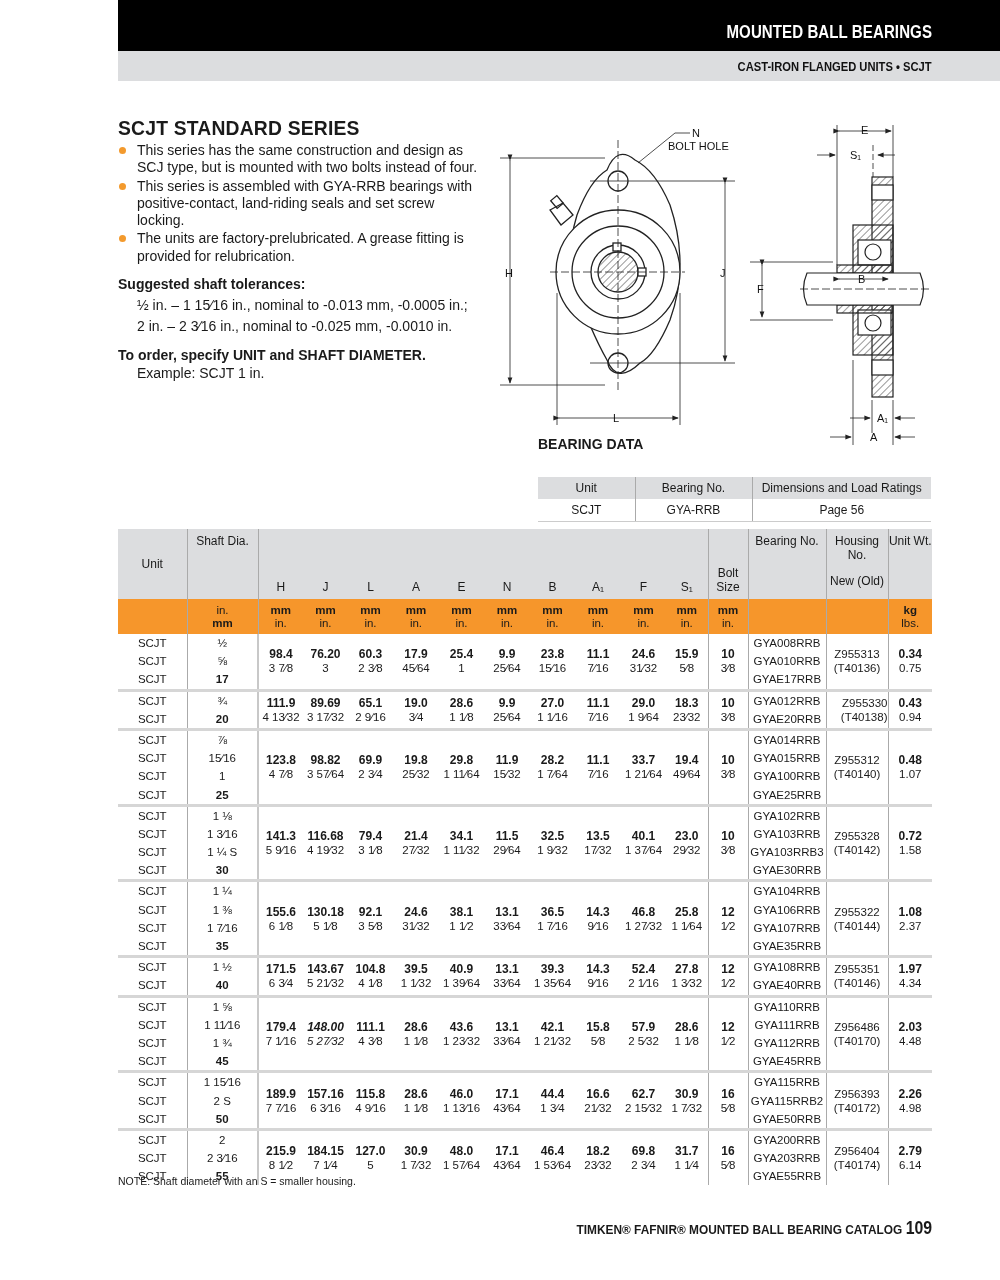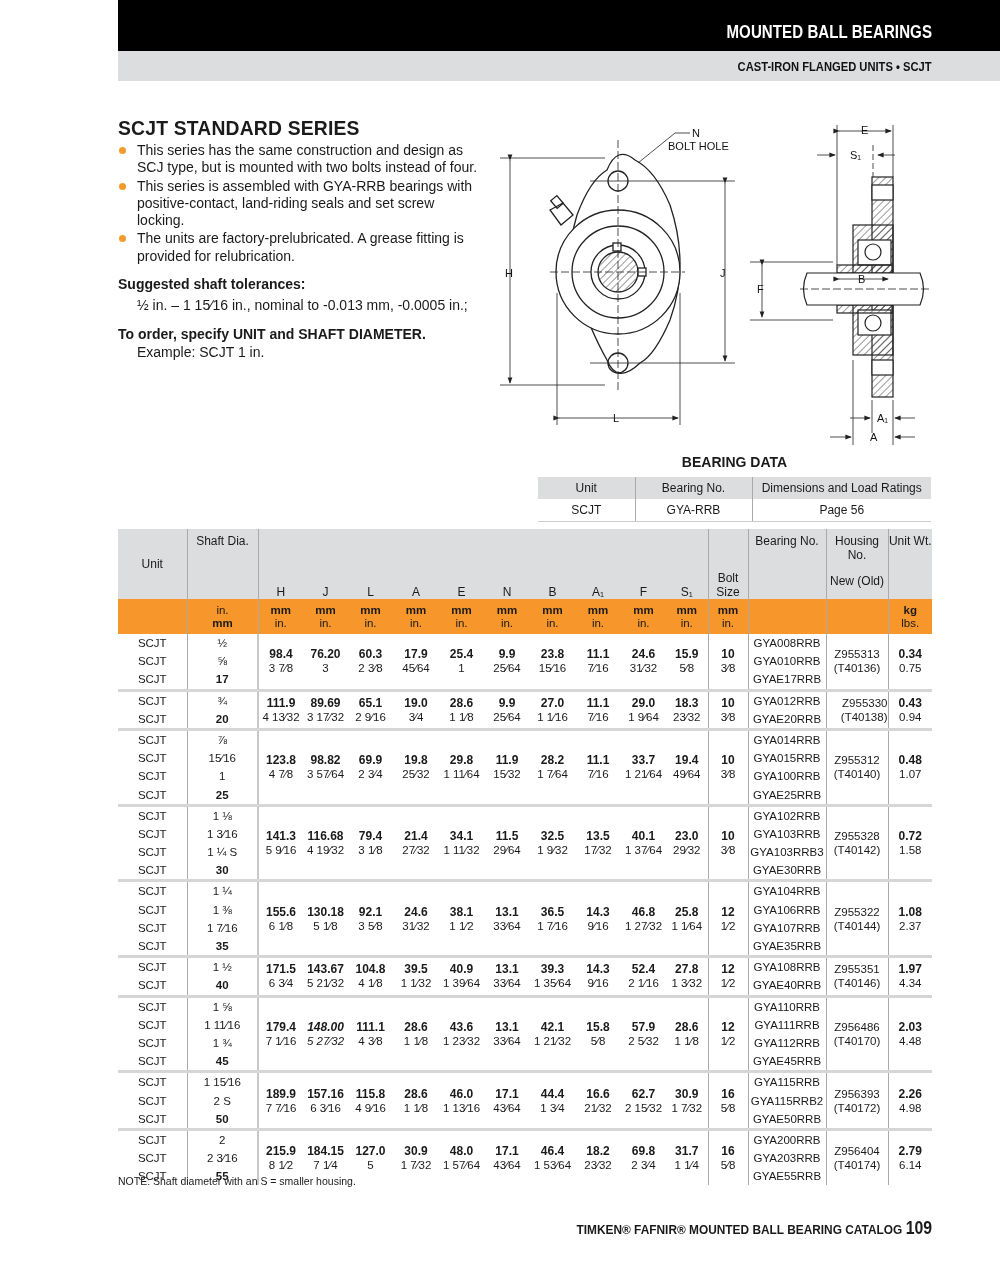--- a/index.html
+++ b/index.html
@@ -16,31 +16,31 @@
   .intro ul { list-style: none; margin-top: 2px; }
   .intro li { position: relative; padding-left: 19px; font-size: 14px; line-height: 17.3px; margin-bottom: 1px; }
   .intro li .dot { position: absolute; left: 1px; top: 5px; width: 7px; height: 7px; background: #f39a2d; border-radius: 50%; }
   .intro .sub { font-weight: bold; font-size: 14px; margin-top: 11px; }
   .intro .tol { font-size: 14px; padding-left: 19px; line-height: 21px; margin-top: 3px; }
   .intro .order { font-weight: bold; font-size: 14px; margin-top: 10px; }
   .intro .ex { font-size: 14px; padding-left: 19px; margin-top: 2px; }
 
   .drawing { position: absolute; left: 495px; top: 115px; width: 440px; height: 335px; }
 
-  .bd-title { position: absolute; left: 538px; top: 454px; width: 393px; text-align: center; font-weight: bold; font-size: 14px; }
+  .bd-title { position: absolute; left: 538px; top: 436px; width: 393px; font-weight: bold; font-size: 14px; }
   .bd-table { position: absolute; left: 538px; top: 477px; width: 393px; border-collapse: collapse; font-size: 12px; }
   .bd-table th { background: #dcdddf; font-weight: normal; height: 22px; text-align: center; }
   .bd-table td { height: 22px; text-align: center; border-bottom: 1px solid #ccc; }
   .bd-table th + th, .bd-table td + td { border-left: 1px solid #aaa; }
 
   .main { position: absolute; left: 118px; top: 529px; width: 814px; border-collapse: collapse; font-size: 11.5px; table-layout: fixed; }
   .main th { background: #dcdddf; font-weight: normal; vertical-align: top; text-align: center; font-size: 12px; padding-top: 5px; }
   .main .hdrrow th { height: 70px; }
   .main .unitrow td { background: #f6962b; height: 35px; text-align: center; font-size: 11.5px; line-height: 13px; vertical-align: middle; }
-  .main .dimcell { vertical-align: bottom !important; }
+  .main .dimcell { vertical-align: bottom !important; padding-bottom: 5px; }
   .main td { text-align: center; vertical-align: middle; }
   .main .vsep { border-left: 2px solid #c8c8c8; }
   .main .vsep1 { border-left: 1px solid #aaa; }
   .grp td { border-top: 3px solid #d6d6d6; }
   .grp:first-child td { border-top: none; }
   .b { font-weight: bold; }
   .cellstack div { height: 18.2px; line-height: 18.2px; }
   .dimv { line-height: 14px; }
   .dimv .mm { font-weight: bold; font-size: 12px; }
   .dimv .inch { font-size: 11.5px; }
@@ -62,20 +62,21 @@
 <div class="intro">
   <h1>SCJT STANDARD SERIES</h1>
   <ul>
     <li><span class="dot"></span><span>This series has the same construction and design as SCJ type, but is mounted with two bolts instead of four.</span></li>
     <li><span class="dot"></span><span>This series is assembled with GYA-RRB bearings with positive-contact, land-riding seals and set screw locking.</span></li>
     <li><span class="dot"></span><span>The units are factory-prelubricated. A grease fitting is provided for relubrication.</span></li>
   </ul>
   <div class="sub">Suggested shaft tolerances:</div>
   <div class="tol">
     <div>½ in. – 1 15⁄16 in., nominal to -0.013 mm, -0.0005 in.;</div>
+    <div>2 in. – 2 3⁄16 in., nominal to -0.025 mm, -0.0010 in.</div>
   </div>
   <div class="order">To order, specify UNIT and SHAFT DIAMETER.</div>
   <div class="ex">Example: SCJT 1 in.</div>
 </div>
 
 <svg class="drawing" viewBox="0 0 440 335" xmlns="http://www.w3.org/2000/svg">
   <defs>
     <pattern id="hatch" patternUnits="userSpaceOnUse" width="5" height="5" patternTransform="rotate(45)">
       <line x1="0" y1="0" x2="0" y2="5" stroke="#333" stroke-width="1"></line>
     </pattern>

